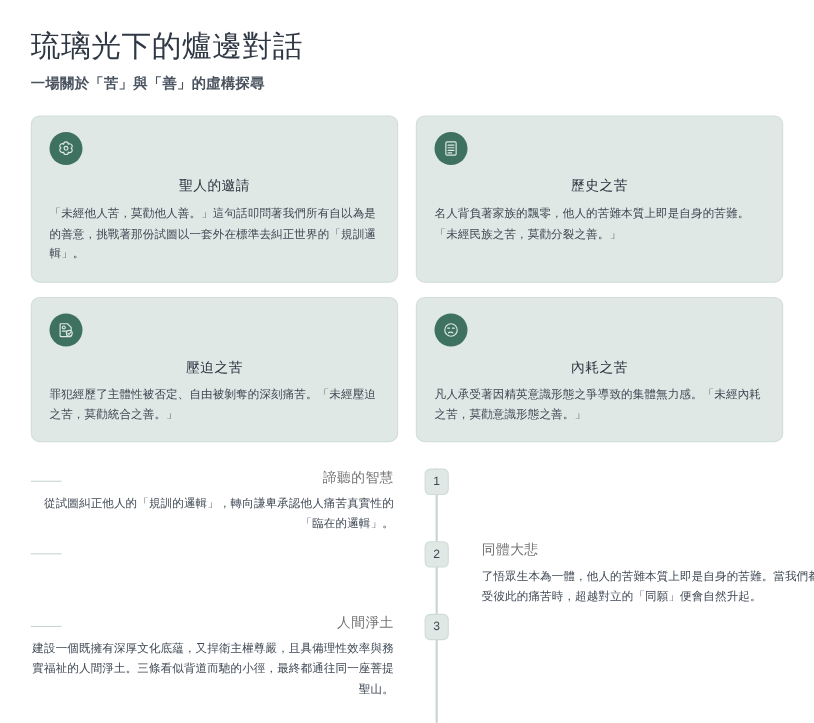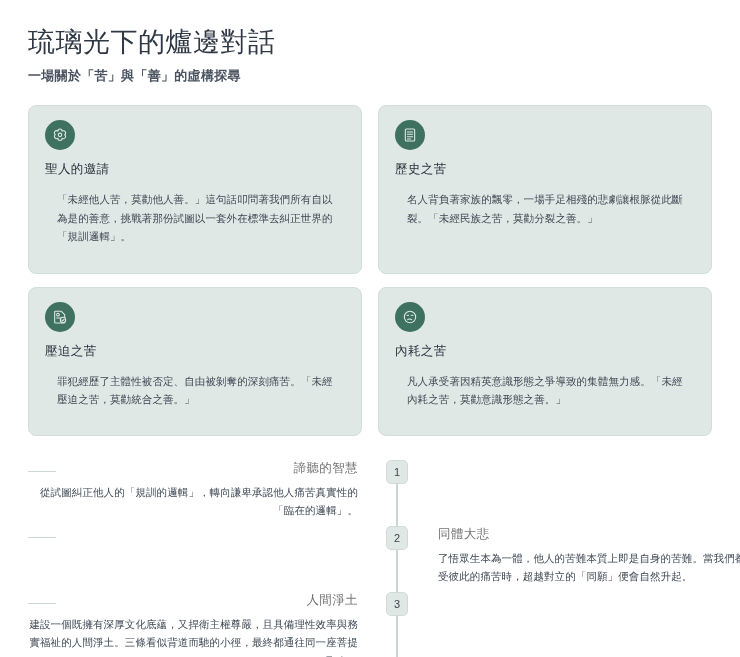--- a/index.html
+++ b/index.html
@@ -71,26 +71,27 @@
     justify-content: center;
     margin-bottom: 11px;
   }
   .card-icon svg { display: block; }
   .card-title {
     font-size: 12.5px;
     font-weight: 400;
     color: #2b3440;
     margin: 0 0 7px 0;
     letter-spacing: 0.4px;
+    text-align: center;
   }
   .card-body {
     font-size: 10.5px;
     line-height: 1.75;
     color: #3f4854;
-    margin: 12px;
+    margin: 0;
     letter-spacing: 0.1px;
   }
 
   
   .timeline {
     position: relative;
     margin: 0 0 22px 0;
     padding-bottom: 24px;
   }
   .timeline-axis {
@@ -177,21 +178,21 @@
       <div class="card-icon">
         <svg width="16" height="16" viewBox="0 0 24 24" fill="none" stroke="#dfe8e4" stroke-width="1.6" stroke-linecap="round" stroke-linejoin="round">
           <rect x="5" y="3" width="14" height="18" rx="1.5"></rect>
           <line x1="8" y1="7.5" x2="16" y2="7.5"></line>
           <line x1="8" y1="11" x2="16" y2="11"></line>
           <line x1="8" y1="14.5" x2="16" y2="14.5"></line>
           <line x1="8" y1="18" x2="13" y2="18"></line>
         </svg>
       </div>
       <div class="card-title">歷史之苦</div>
-      <p class="card-body">名人背負著家族的飄零，一場手足相殘的悲劇讓根脈從此斷裂。「未經民族之苦，莫勸分裂之善。」</p>
+      <p class="card-body">名人背負著家族的飄零，他人的苦難本質上即是自身的苦難。「未經民族之苦，莫勸分裂之善。」</p>
     </div>
 
     <div class="card">
       <div class="card-icon">
         <svg width="16" height="16" viewBox="0 0 24 24" fill="none" stroke="#dfe8e4" stroke-width="1.6" stroke-linecap="round" stroke-linejoin="round">
           <path d="M5 3.5h9l5 5V20a1 1 0 0 1-1 1H5a1 1 0 0 1-1-1V4.5a1 1 0 0 1 1-1z"></path>
           <circle cx="9" cy="8.5" r="2"></circle>
           <line x1="7" y1="13.5" x2="13" y2="13.5"></line>
           <circle cx="16.5" cy="16.5" r="4" fill="#3f7161"></circle>
           <polyline points="14.8,16.6 16.1,17.9 18.3,15.3"></polyline>

